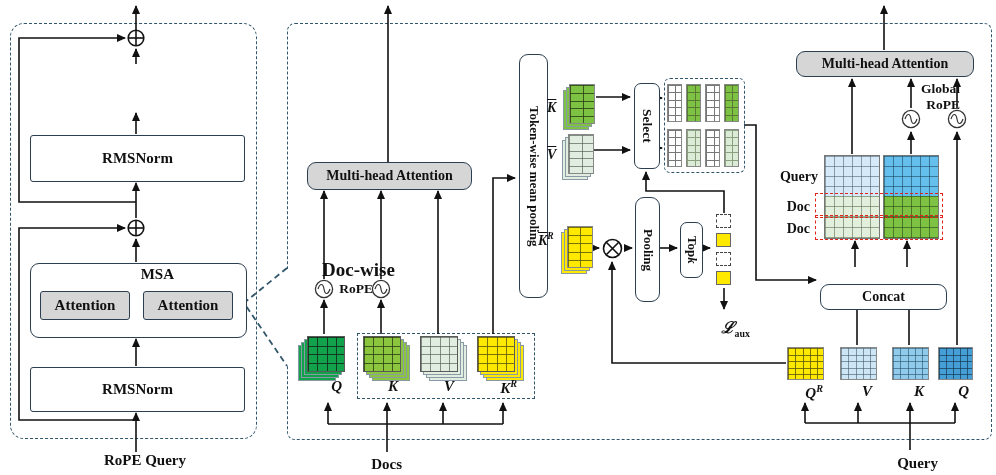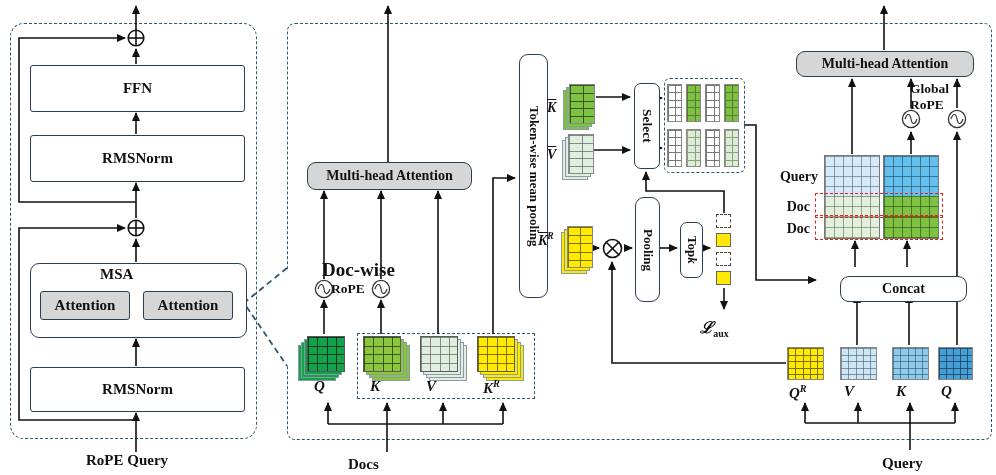--- a/index.html
+++ b/index.html
@@ -13,21 +13,21 @@
   
   .box{position:absolute;border:1.7px solid #2c3e50;background:#fff;border-radius:3px;
        display:flex;align-items:center;justify-content:center;font-weight:bold;z-index:3;}
   .gray{background:#d6d6d6;}
   .round{border-radius:9px;}
   .vbox{position:absolute;border:1.7px solid #2c3e50;background:#fff;border-radius:9px;
         display:flex;align-items:center;justify-content:center;font-weight:bold;z-index:3;
         writing-mode:vertical-rl;text-orientation:mixed;}
   
   .lbl{position:absolute;font-weight:bold;z-index:4;white-space:nowrap;}
-  .ctr{text-align:left;}
+  .ctr{text-align:right;}
   .rgt{text-align:right;}
   .it{font-style:italic;}
   .bar{text-decoration:overline;}
   sup.s{font-size:0.68em;font-style:italic;font-weight:bold;}
   sub.s{font-size:0.62em;font-weight:bold;font-style:normal;}
   
   .grid{position:absolute;border:1.5px solid #5a5a5a;z-index:3;box-sizing:border-box;}
   .sheet{position:absolute;border:1.4px solid #8a9aa5;background:#fff;z-index:2;box-sizing:border-box;}
   .gborder{border:1.5px solid #888;}
   .sq{position:absolute;width:15px;height:14px;z-index:3;box-sizing:border-box;}
@@ -115,23 +115,20 @@
     <path class="w" d="M910,450 L910,423"></path>
   </svg>
 
   <div class="node" style="left:127px;top:29px;">
     <svg width="18" height="18">
         <circle cx="9" cy="9" r="7.8" fill="#fff" stroke="#111" stroke-width="1.6"></circle>
         <line x1="9" y1="2" x2="9" y2="16" stroke="#111" stroke-width="1.6"></line>
         <line x1="2" y1="9" x2="16" y2="9" stroke="#111" stroke-width="1.6"></line>
       </svg>
   </div>
-  <div class="box" style="left:30px;top:65px;width:213px;height:45px;font-size:15px;">
-      <span>FFN</span>
-    </div>
   <div class="box" style="left:30px;top:135px;width:213px;height:45px;font-size:15px;">
       <span>RMSNorm</span>
     </div>
   <div class="node" style="left:127px;top:219px;">
     <svg width="18" height="18">
         <circle cx="9" cy="9" r="7.8" fill="#fff" stroke="#111" stroke-width="1.6"></circle>
         <line x1="9" y1="2" x2="9" y2="16" stroke="#111" stroke-width="1.6"></line>
         <line x1="2" y1="9" x2="16" y2="9" stroke="#111" stroke-width="1.6"></line>
       </svg>
   </div>
@@ -276,21 +273,21 @@
     <div style="width:54px;height:40px;background:#64bfec;background-image:repeating-linear-gradient(to right,rgba(30,70,95,.6) 0 1px,transparent 1px 9px),repeating-linear-gradient(to bottom,rgba(30,70,95,.6) 0 1px,transparent 1px 10px);"></div>
     <div style="width:54px;height:21px;background:#7dc242;background-image:repeating-linear-gradient(to right,rgba(40,70,20,.6) 0 1px,transparent 1px 9px),repeating-linear-gradient(to bottom,rgba(40,70,20,.6) 0 1px,transparent 1px 10px);"></div>
     <div style="width:54px;height:21px;background:#7dc242;background-image:repeating-linear-gradient(to right,rgba(40,70,20,.6) 0 1px,transparent 1px 9px),repeating-linear-gradient(to bottom,rgba(40,70,20,.6) 0 1px,transparent 1px 10px);"></div>
   </div>
   <div class="redrect" style="left:815px;top:193px;width:126px;height:23px;"></div>
   <div class="redrect" style="left:815px;top:215px;width:126px;height:23px;"></div>
   <div class="lbl rgt" style="left:770px;top:169px;width:48px;font-size:14px;">Query</div>
   <div class="lbl rgt" style="left:778px;top:199px;width:32px;font-size:14px;">Doc</div>
   <div class="lbl rgt" style="left:778px;top:221px;width:32px;font-size:14px;">Doc</div>
 
-  <div class="box round" style="left:820px;top:276px;width:125px;height:24px;font-size:14px;margin-left:20px;">
+  <div class="box round" style="left:820px;top:284px;width:125px;height:24px;font-size:14px;">
       <span>Concat</span>
     </div>
 
   <div class="grid gborder" style="left:787px;top:347px;width:37px;height:33px;background:#ffe900;background-image:repeating-linear-gradient(to right,rgba(90,85,10,.8) 0 1px,transparent 1px 7.3px),repeating-linear-gradient(to bottom,rgba(90,85,10,.8) 0 1px,transparent 1px 6.5px);"></div>
   <div class="grid gborder" style="left:840px;top:347px;width:37px;height:33px;background:#cde6f6;background-image:repeating-linear-gradient(to right,rgba(70,90,105,.6) 0 1px,transparent 1px 7.3px),repeating-linear-gradient(to bottom,rgba(70,90,105,.6) 0 1px,transparent 1px 6.5px);"></div>
   <div class="grid gborder" style="left:892px;top:347px;width:37px;height:33px;background:#90cbec;background-image:repeating-linear-gradient(to right,rgba(40,80,105,.6) 0 1px,transparent 1px 7.3px),repeating-linear-gradient(to bottom,rgba(40,80,105,.6) 0 1px,transparent 1px 6.5px);"></div>
   <div class="grid gborder" style="left:938px;top:347px;width:35px;height:33px;background:#459fd6;background-image:repeating-linear-gradient(to right,rgba(20,55,80,.7) 0 1px,transparent 1px 6.9px),repeating-linear-gradient(to bottom,rgba(20,55,80,.7) 0 1px,transparent 1px 6.5px);"></div>
 
   <div class="lbl ctr it" style="left:789px;top:383px;width:34px;font-size:15px;"><span>Q</span><sup class="s">R</sup></div>
   <div class="lbl ctr it" style="left:844px;top:383px;width:28px;font-size:15px;"><span>V</span></div>

